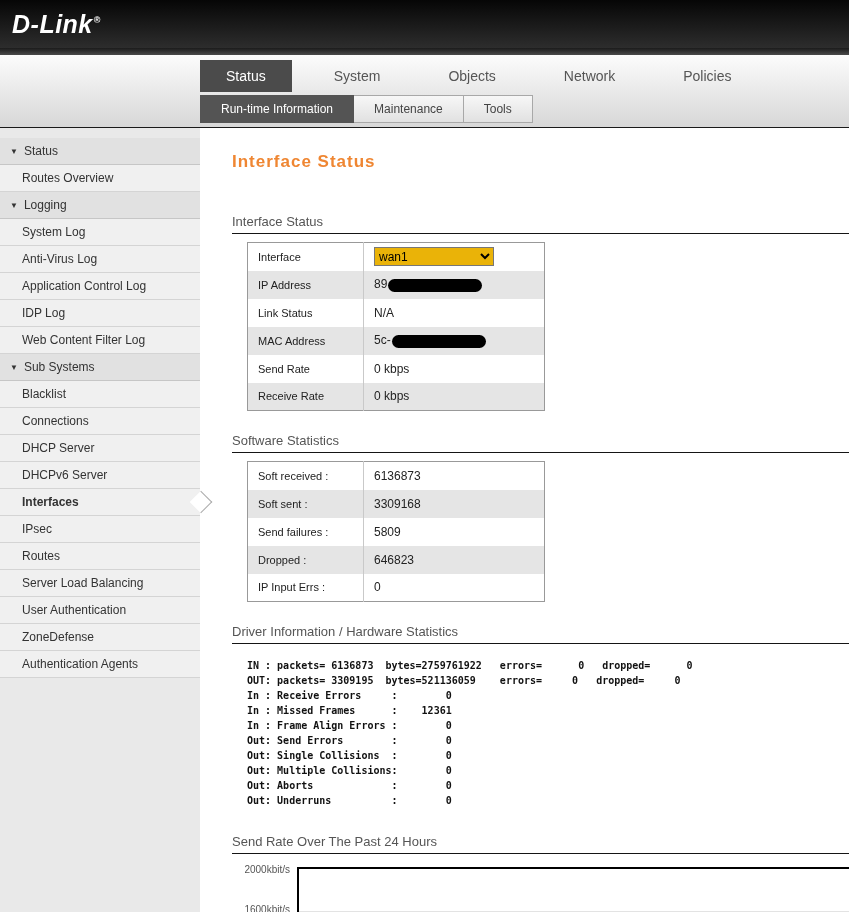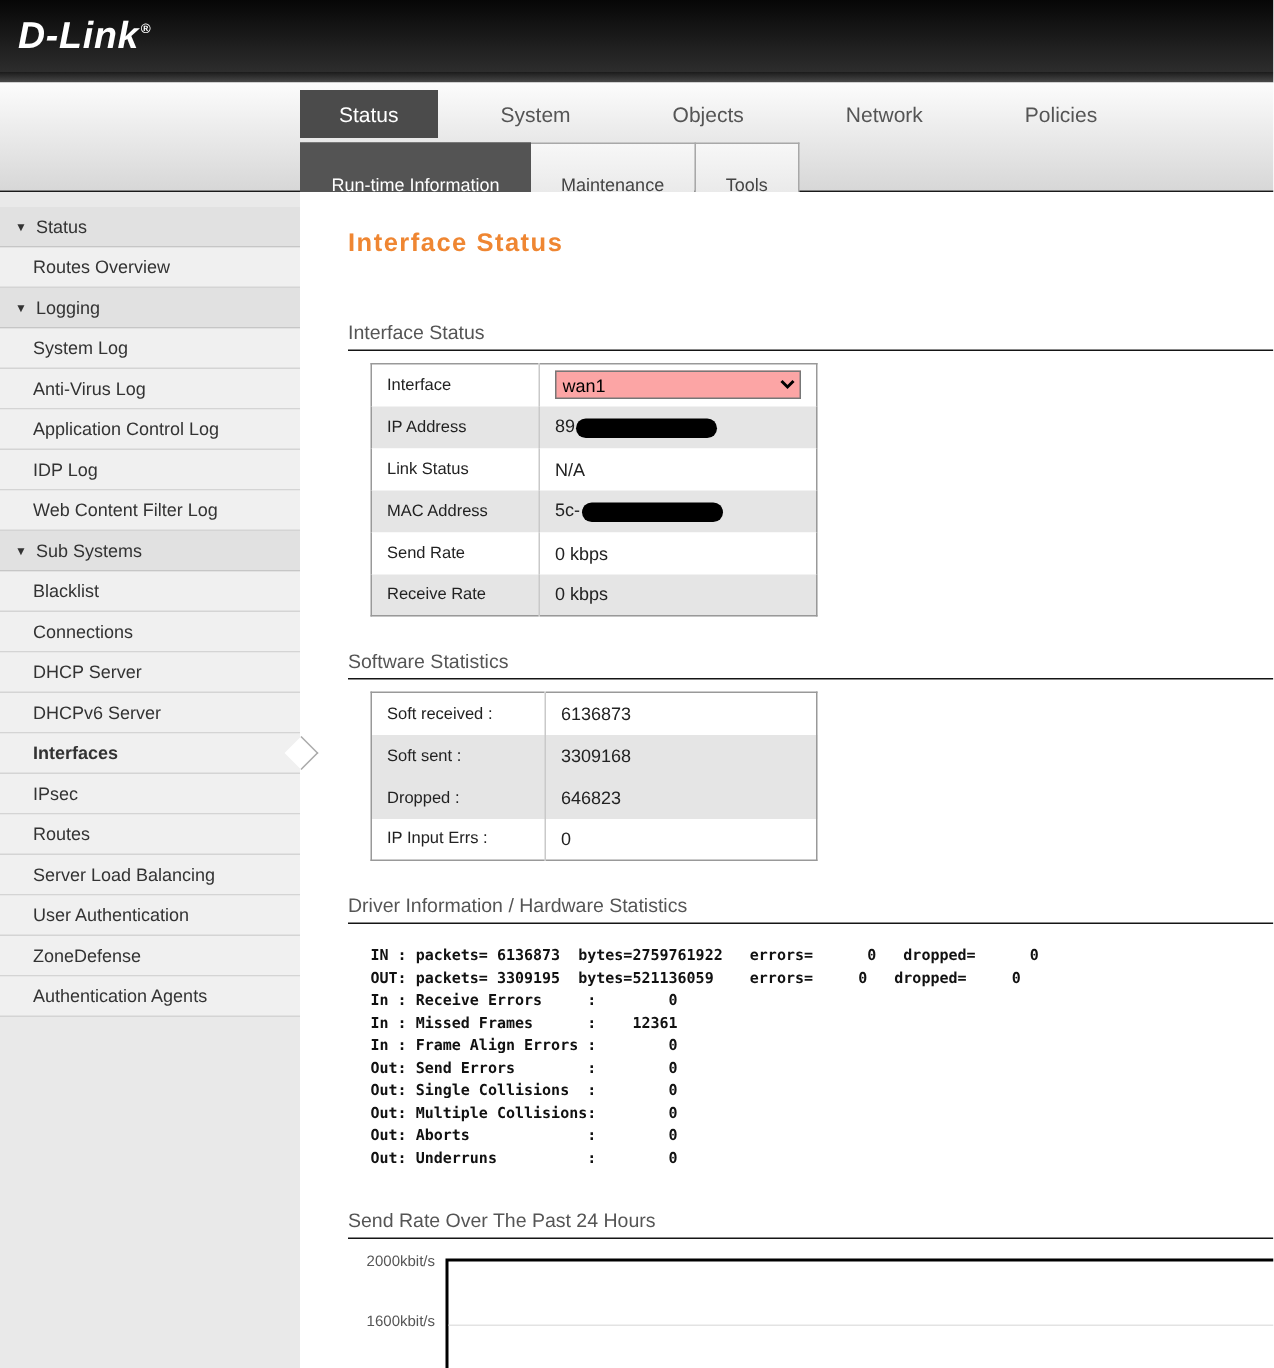--- a/index.html
+++ b/index.html
@@ -9,21 +9,21 @@
 .topbar{height:48px;background:linear-gradient(180deg,#060606,#2d2d2d);display:flex;align-items:center;padding-left:12px}
 .logo{color:#fff;font-size:25px;font-weight:bold;font-style:italic;letter-spacing:.5px}
 .logo .reg{font-size:9px;vertical-align:super;font-style:normal;margin-left:1px}
 .topstrip{height:7px;background:linear-gradient(180deg,#1b1b1b,#4a4a4a)}
 
 .navarea{height:73px;background:linear-gradient(180deg,#fcfcfc,#d7d7d7);border-bottom:1px solid #1a1a1a;position:relative}
 .tabs{position:absolute;left:200px;top:5px;display:flex}
 .tab{padding:8px 26px;font-size:14px;color:#555;margin-right:16px;cursor:pointer}
 .tab.active{background:#4b4b4b;color:#fff}
 .subtabs{position:absolute;left:200px;top:40px;display:flex}
-.subtab{padding:20px 20px;font-size:12px;color:#444;background:linear-gradient(180deg,#f7f7f7,#e1e1e1);border:1px solid #a8a8a8;border-left:none;cursor:pointer}
+.subtab{padding:6px 20px;font-size:12px;color:#444;background:linear-gradient(180deg,#f7f7f7,#e1e1e1);border:1px solid #a8a8a8;border-left:none;cursor:pointer}
 .subtab:first-child{border-left:1px solid #a8a8a8}
 .subtab.active{background:#545454;color:#fff;border-color:#545454}
 
 .content{display:flex;height:785px}
 .sidebar{width:200px;background:#e9e9e9;padding-top:10px;position:relative;z-index:2;flex:none}
 .sb-section{height:27px;line-height:26px;padding-left:10px;font-size:12px;color:#333;background:#e1e1e1;border-bottom:1px solid #c6c6c6;cursor:pointer}
 .sb-section .tri{display:inline-block;font-size:8px;margin-right:6px;color:#333;transform:translateY(-1px)}
 .sb-item{height:27px;line-height:26px;padding-left:22px;font-size:12px;color:#333;background:#f0f0f0;border-bottom:1px solid #d4d4d4;position:relative;cursor:pointer}
 .sb-item.active{font-weight:bold}
 .sb-item.active:after{content:"";position:absolute;right:-9px;top:5px;width:15px;height:15px;background:#fff;border-top:1px solid #aaa;border-right:1px solid #aaa;transform:rotate(45deg)}
@@ -31,21 +31,21 @@
 .main{flex:1;background:#fff;padding:24px 0 0 32px;position:relative;z-index:1;overflow:hidden}
 .page-title{color:#ef8632;font-size:17px;font-weight:bold;letter-spacing:1px}
 .section{margin-top:22px}
 .section.first{margin-top:42px}
 .sec-heading{font-size:13px;color:#555;padding-bottom:4px;border-bottom:1px solid #151515}
 .info-table{border-collapse:collapse;border:1px solid #999;margin:8px 0 0 15px;font-size:12px;width:298px}
 .info-table td{height:28px;padding:0 10px;color:#222}
 .info-table td.lbl{width:116px;border-right:1px solid #c9c9c9;font-size:11px}
 .info-table tr.even{background:#e5e5e5}
 .info-table tr.odd{background:#fff}
-select.iface{width:164px;height:19px;font-size:12px;font-family:"Liberation Sans",sans-serif;border:1px solid #777;background:#fca5a5}
+select.iface{width:120px;height:19px;font-size:12px;font-family:"Liberation Sans",sans-serif;border:1px solid #777;background:#eab308}
 .redact{display:inline-block;width:94px;height:13px;background:#000;border-radius:7px;vertical-align:middle;margin-left:1px}
 .driver-pre{font-family:"DejaVu Sans Mono","Liberation Mono",monospace;font-size:10px;font-weight:bold;line-height:15px;color:#111;white-space:pre;margin:14px 0 6px 15px}
 .chart-sec{margin-top:26px}
 .chart{position:relative;margin-top:10px;height:80px}
 .ytick{position:absolute;width:58px;text-align:right;font-size:10px;color:#555;left:0}
 .chart-box{position:absolute;left:65px;top:3px;width:620px;height:220px;border:2px solid #000;background:#fff}
 .gridline{position:absolute;left:0;right:0;top:42px;border-top:1px solid #e3e3e3}
 </style>
 </head>
 <body>
@@ -134,20 +134,24 @@
       <table class="info-table">
           <tbody id="soft-tbody">
             <tr class="odd">
               <td class="lbl">Soft received :</td>
               <td class="val">6136873</td>
             </tr>
             <tr class="even">
               <td class="lbl">Soft sent :</td>
               <td class="val">3309168</td>
             </tr>
+            <tr class="odd">
+              <td class="lbl">Send failures :</td>
+              <td class="val">5809</td>
+            </tr>
             <tr class="even">
               <td class="lbl">Dropped :</td>
               <td class="val">646823</td>
             </tr>
             <tr class="odd">
               <td class="lbl">IP Input Errs :</td>
               <td class="val">0</td>
             </tr>
           </tbody>
         </table>

